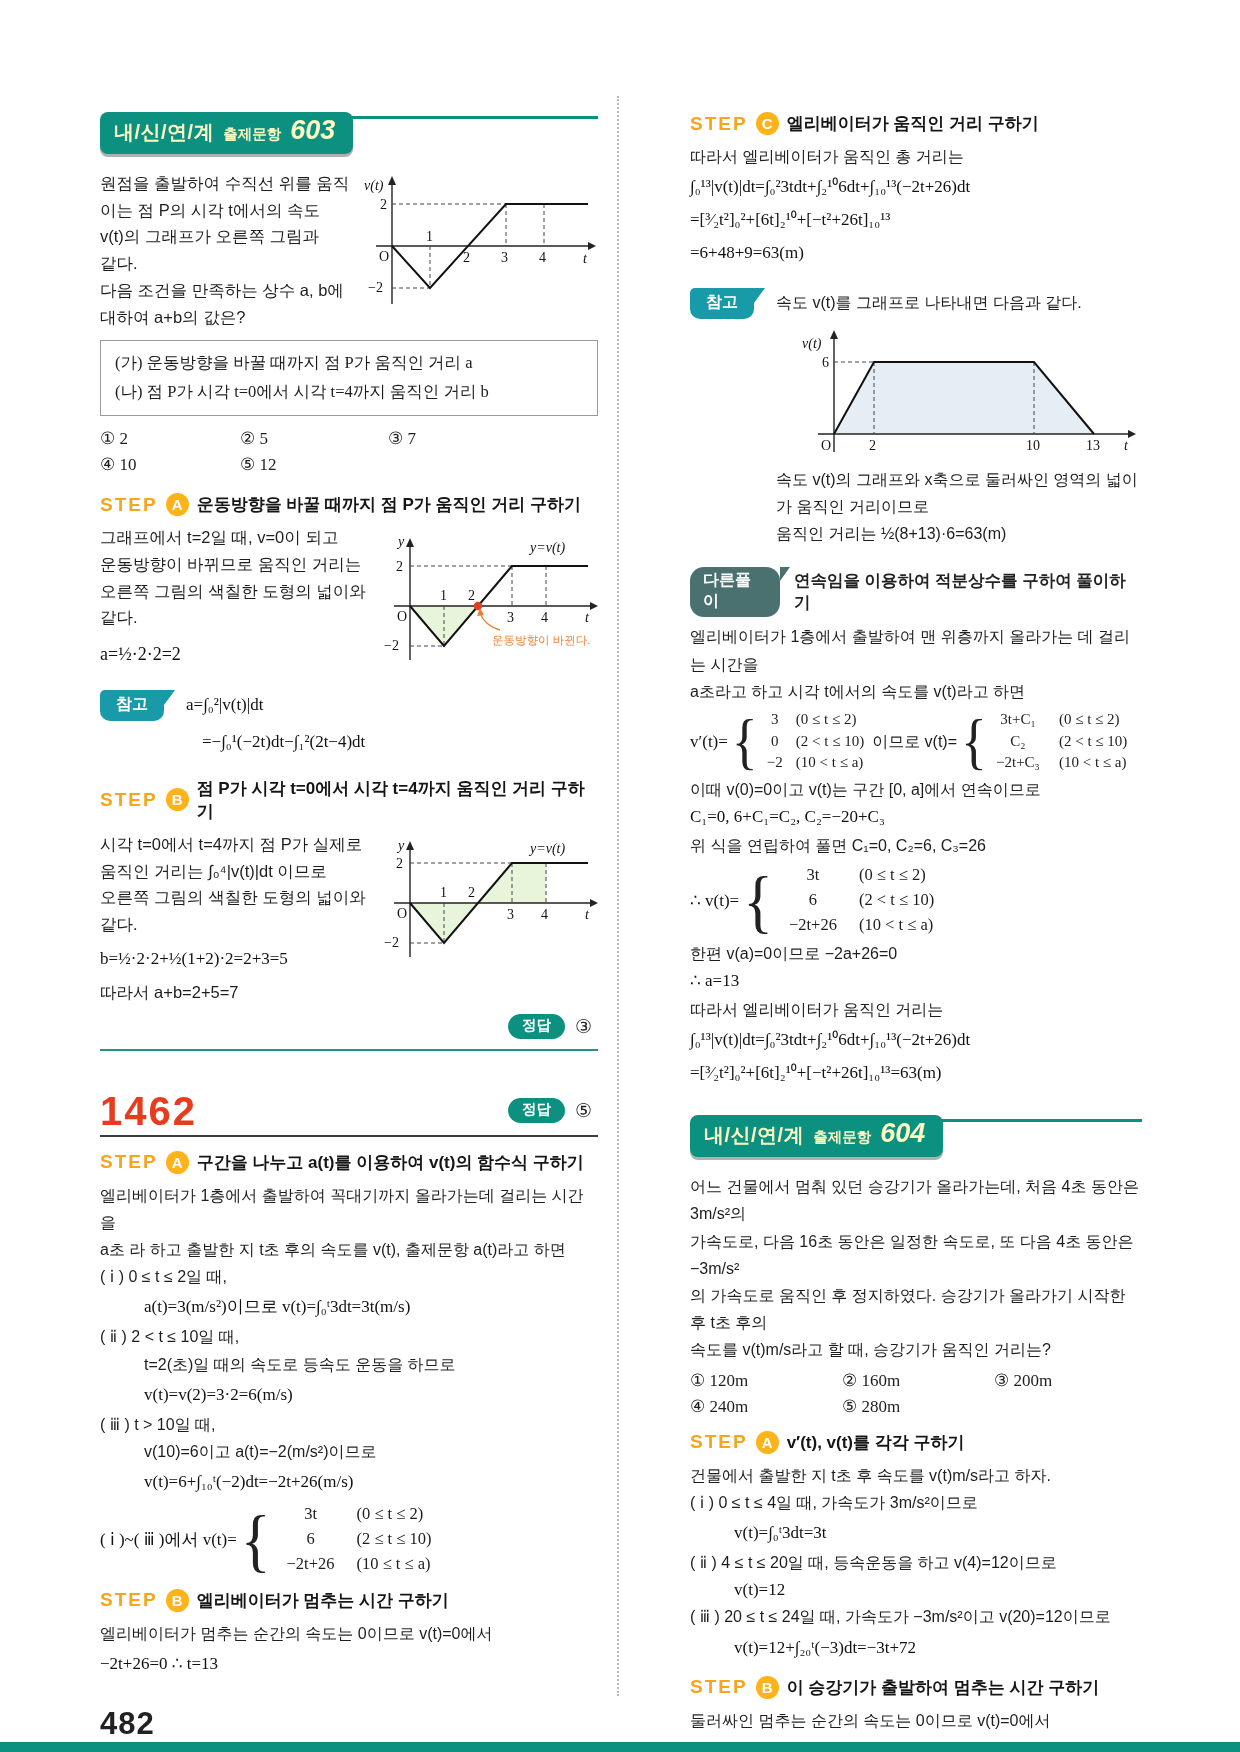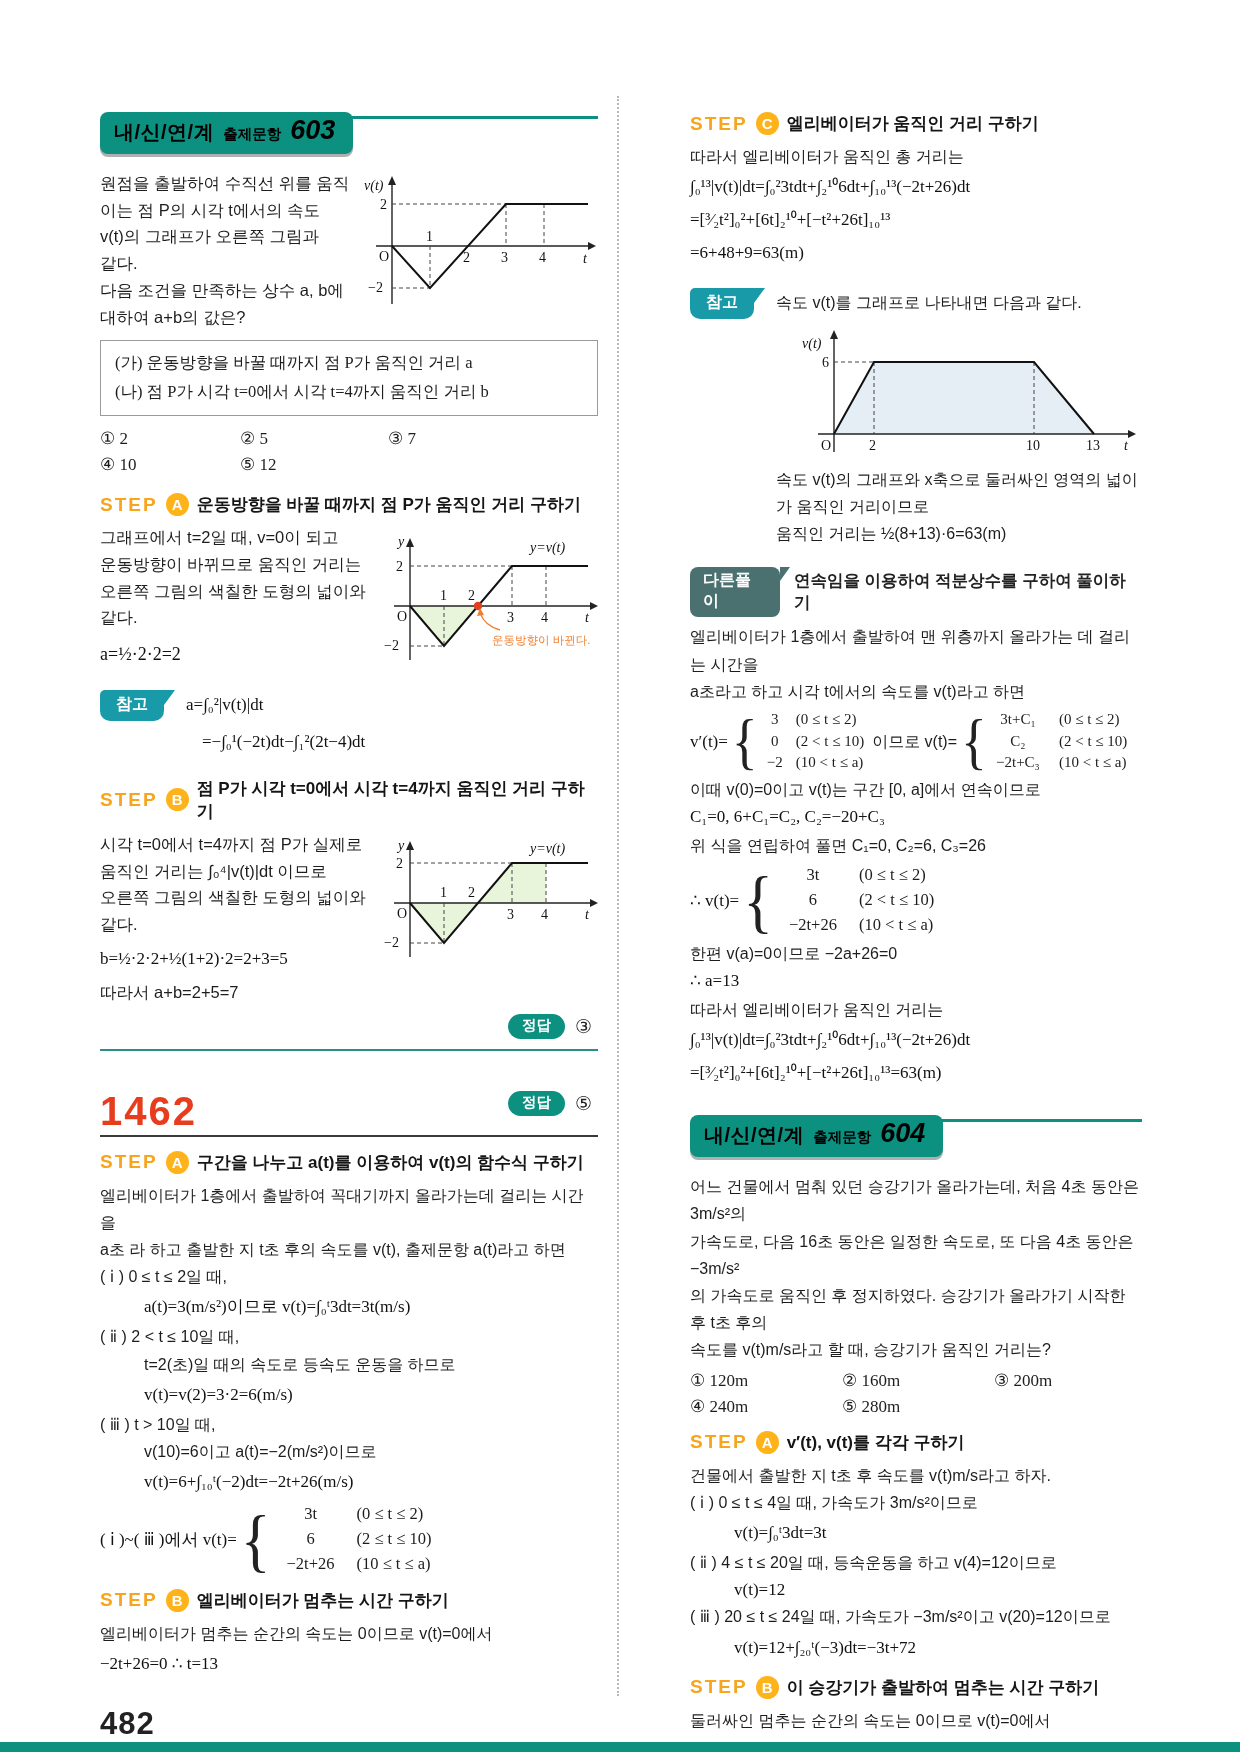--- a/index.html
+++ b/index.html
@@ -7,21 +7,21 @@
         font-family:"Liberation Sans",sans-serif;color:#1d1d1d}
   .divider-v{position:absolute;left:617px;top:96px;height:1600px;border-left:2px dotted #b8b8b8}
   .footer-bar{position:absolute;left:0;right:0;bottom:0;height:10px;background:#0c9180}
   .col{position:absolute;top:112px}
   .col.left{left:100px;width:498px}
   .col.right{left:690px;width:452px}
 
   
   .jewel-row{position:relative;height:48px;margin-bottom:10px}
   .jewel-row .jewel-line{position:absolute;top:4px;left:60px;right:0;border-top:3px solid #0c9180}
-  .jewel{position:relative;display:inline-flex;align-items:baseline;gap:9px;background:#0c9180;color:#000000;
+  .jewel{position:relative;display:inline-flex;align-items:baseline;gap:9px;background:#0c9180;color:#fef9c3;
          border-radius:8px;padding:6px 18px 8px 14px;box-shadow:0 3px 0 rgba(30,30,30,.35)}
   .jewel .series{font-weight:bold;font-size:20px;letter-spacing:.5px}
   .jewel .sub{font-size:14.5px;font-weight:bold}
   .jewel .num{font-size:27px;font-weight:bold;font-style:italic;line-height:.9}
 
   
   .step{display:flex;align-items:center;gap:8px;margin:18px 0 8px}
   .step .word{color:#f6a51c;font-weight:bold;font-size:19px;letter-spacing:2px}
   .step .circ{width:23px;height:23px;border-radius:50%;background:#ffb31a;color:#fff;font-weight:bold;
               display:flex;align-items:center;justify-content:center;font-size:15px;flex:0 0 auto}
@@ -48,33 +48,33 @@
   .chamgo-row{display:flex;align-items:flex-start;margin-top:14px}
   .chamgo-badge{position:relative;flex:0 0 auto;background:#189aa8;color:#fff;font-weight:bold;font-size:16px;
                 padding:4px 16px 6px;border-radius:5px 0 10px 10px;margin-top:4px}
   .chamgo-badge::after{content:"";position:absolute;right:-11px;top:0;border-top:15px solid #189aa8;
                 border-right:11px solid transparent}
   .chamgo-body{margin-left:22px;flex:1 1 auto}
 
   
   .alt-row{display:flex;align-items:center;gap:14px;margin-top:20px}
   .alt-badge{position:relative;background:#4a7170;color:#fff;font-weight:bold;font-size:16px;
-             padding:3px 13px 5px;border-radius:8px}
+             padding:3px 13px 5px;border-radius:14px}
   .alt-badge::after{content:"";position:absolute;right:-10px;top:0;border-top:14px solid #4a7170;
              border-right:10px solid transparent}
   .alt-title{font-weight:bold;font-size:16.5px;color:#222}
 
   
   .answer-row{display:flex;justify-content:flex-end;align-items:center;gap:10px;margin:8px 6px 0 0}
   .jd{background:#0c9180;color:#fff;border-radius:13px;padding:2px 14px 4px;font-size:14.5px;font-weight:bold}
   .jd-num{font-family:"Liberation Serif",serif;font-size:19px;color:#222}
 
   .hr-teal{border-top:2px solid #2a8f85;margin-top:10px}
   .hr-dark{border-top:2px solid #3a3a3a;margin-top:4px}
-  .p1462-head{display:flex;align-items:flex-start;margin-top:40px}
+  .p1462-head{display:flex;align-items:center;margin-top:40px}
   .rednum{color:#e73c1e;font-size:40px;font-weight:bold;letter-spacing:2px;line-height:1}
   .answer-right{margin-left:auto;display:flex;align-items:center;gap:10px;margin-right:6px}
 
   
   .pw{display:flex;align-items:center;margin:4px 0 2px}
   .brace{font-family:"Liberation Serif",serif;font-weight:400;color:#222;line-height:1;
          font-size:62px;transform:scaleY(1.12);margin:0 2px 0 4px}
   .pwrows{display:inline-flex;flex-direction:column;row-gap:0;font-family:"Liberation Serif",serif;font-size:16.5px}
   .pwr{display:grid;grid-template-columns:76px auto;column-gap:8px;line-height:1.5}
   .pwr .pv{text-align:center}

